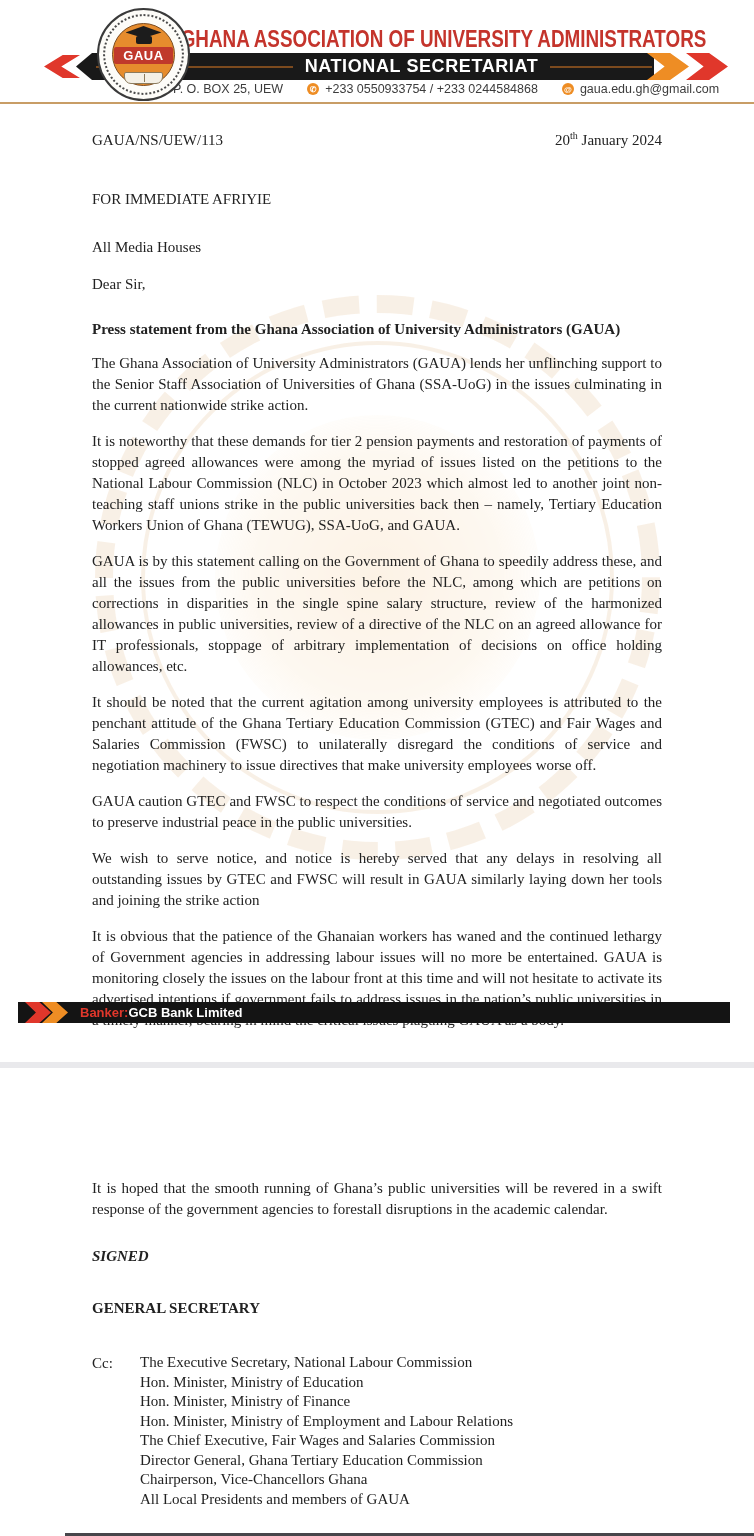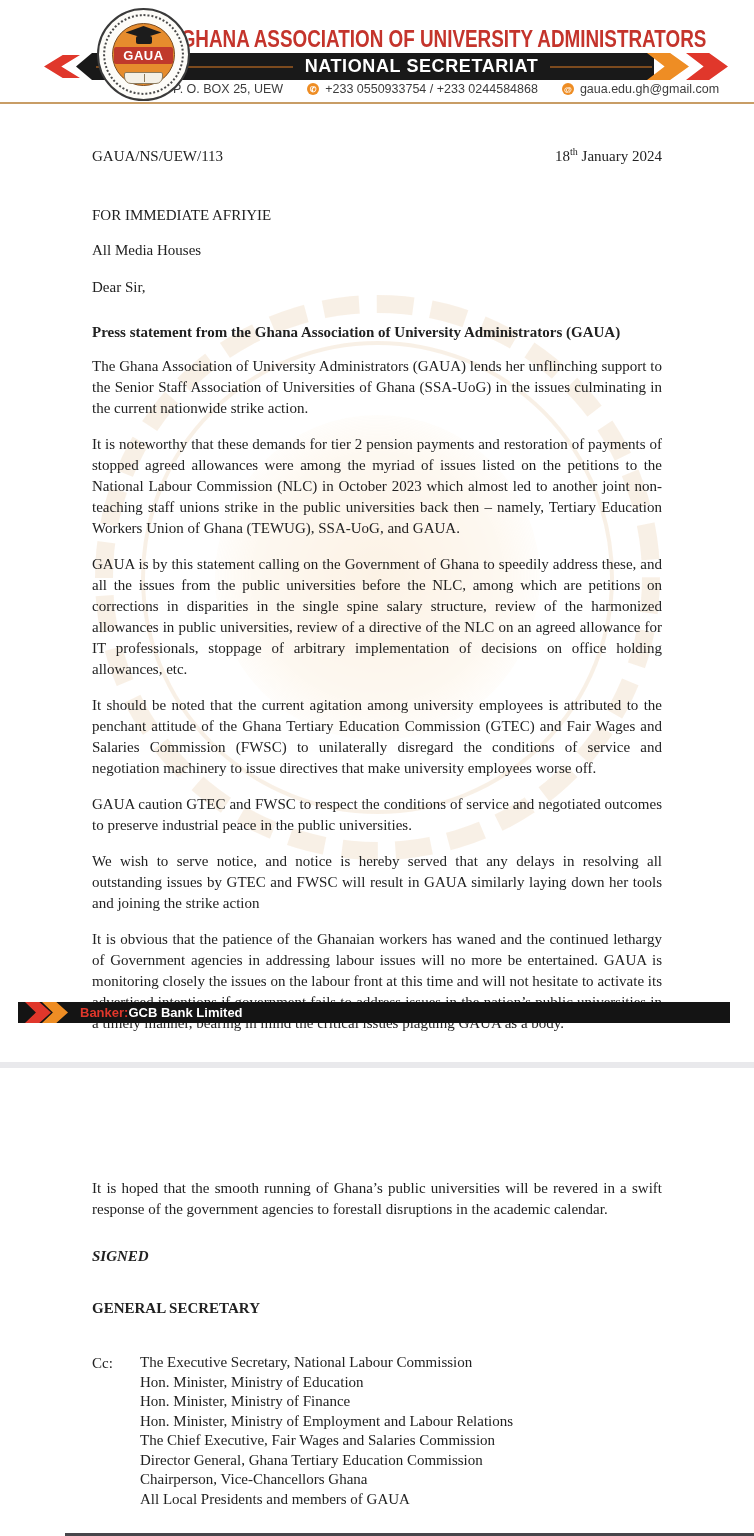--- a/index.html
+++ b/index.html
@@ -57,24 +57,24 @@
   .header-rule{position:absolute;top:102px;left:0;width:754px;height:2px;background:var(--rule_tan);}
 
   
   .watermark{position:absolute;top:295px;left:95px;width:565px;height:565px;opacity:.14;pointer-events:none;z-index:0;}
   .wm-outer{position:absolute;inset:0;border-radius:50%;border:18px dashed #d59a55;}
   .wm-ring{position:absolute;inset:46px;border-radius:50%;border:4px solid #d59a55;}
   .wm-core{position:absolute;inset:120px;border-radius:50%;
     background:radial-gradient(circle,#f0a84e 0%,#f6d2a0 55%,rgba(246,210,160,0) 78%);}
 
   
-  .letter-body{position:absolute;top:146px;left:92px;width:570px;z-index:1;font-size:15px;line-height:21px;}
+  .letter-body{position:absolute;top:130px;left:92px;width:570px;z-index:1;font-size:15px;line-height:21px;}
   .ref-row{display:flex;justify-content:space-between;align-items:baseline;}
   .release{margin-top:38px;}
-  .addressee{margin-top:14px;}
+  .addressee{margin-top:27px;}
   .salutation{margin-top:16px;}
   .subject{margin-top:24px;font-weight:700;}
   .paras{margin-top:0;}
   .para{margin-top:13px;text-align:justify;}
   sup{font-size:10px;line-height:0;}
 
   
   .banker-bar{position:absolute;top:1002px;left:18px;width:712px;height:21px;background:#141414;z-index:2;}
   .banker-chev{position:absolute;top:0;height:21px;width:26px;}
   .banker-chev.red{left:7px;background:var(--chev_red);clip-path:polygon(0 0,55% 0,100% 50%,55% 100%,0 100%,42% 50%);}
@@ -147,21 +147,21 @@
 
   <div class="watermark">
     <div class="wm-outer"></div>
     <div class="wm-ring"></div>
     <div class="wm-core"></div>
   </div>
 
   <div class="letter-body">
     <div class="ref-row">
       <span>GAUA/NS/UEW/113</span>
-      <span><span>18</span><sup>th</sup><span> January 2024</span></span>
+      <span><span>20</span><sup>th</sup><span> January 2024</span></span>
     </div>
 
     <div class="release">FOR IMMEDIATE AFRIYIE</div>
     <div class="addressee">All Media Houses</div>
     <div class="salutation">Dear Sir,</div>
     <div class="subject">Press statement from the Ghana Association of University Administrators (GAUA)</div>
 
     <div class="paras">
         <p class="para">The Ghana Association of University Administrators (GAUA) lends her unflinching support to the Senior Staff Association of Universities of Ghana (SSA-UoG) in the issues culminating in the current nationwide strike action.</p>
         <p class="para">It is noteworthy that these demands for tier 2 pension payments and restoration of payments of stopped agreed allowances were among the myriad of issues listed on the petitions to the National Labour Commission (NLC) in October 2023 which almost led to another joint non-teaching staff unions strike in the public universities back then – namely, Tertiary Education Workers Union of Ghana (TEWUG), SSA-UoG, and GAUA.</p>

